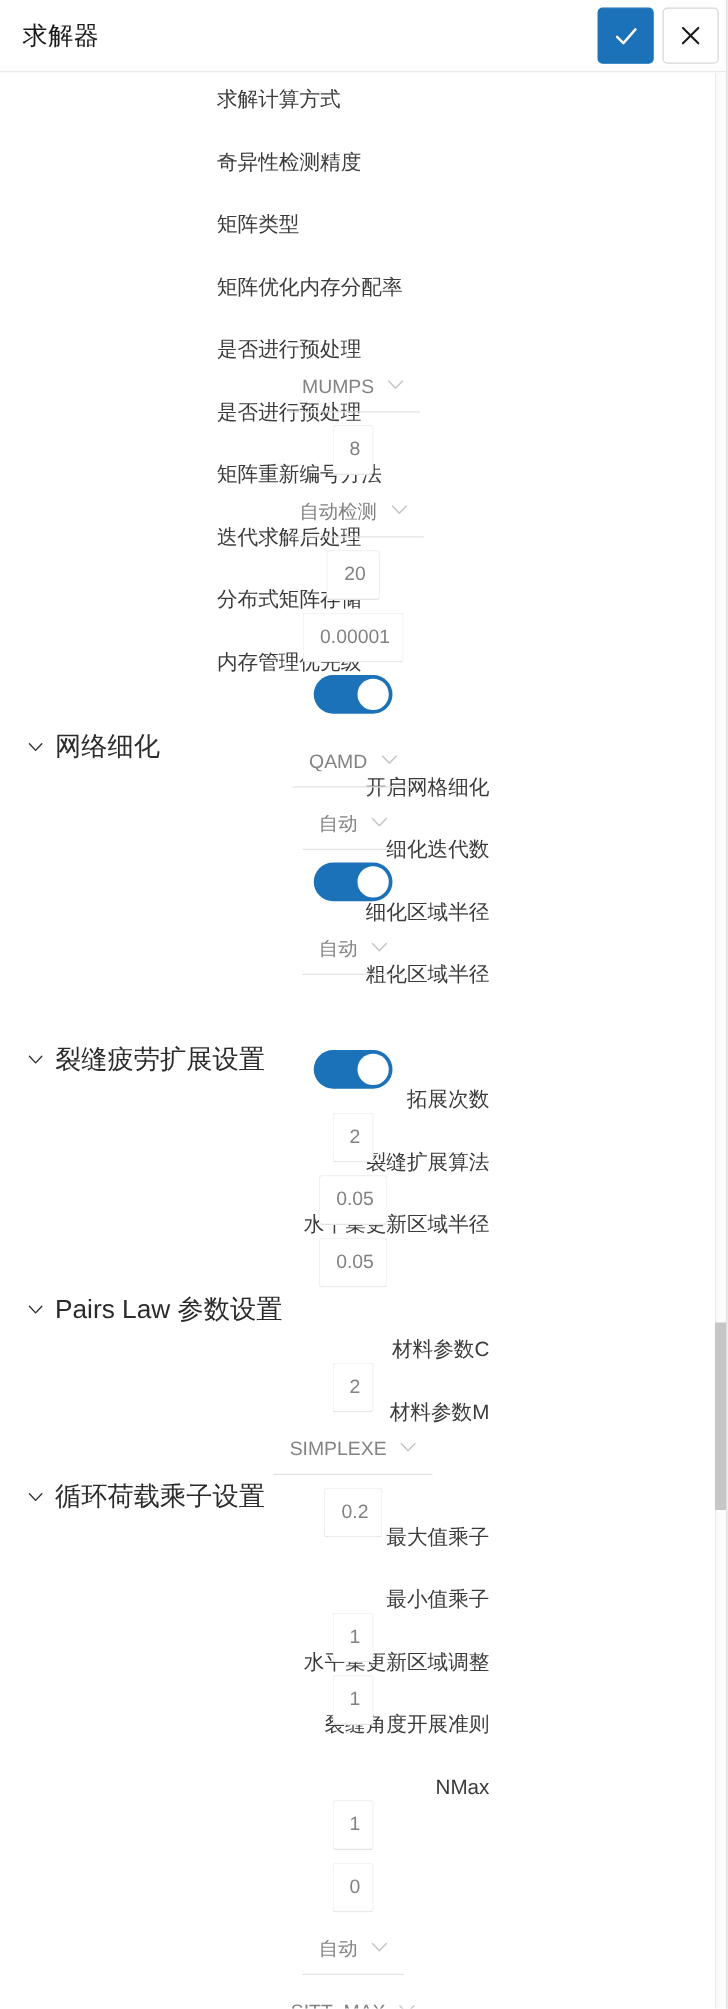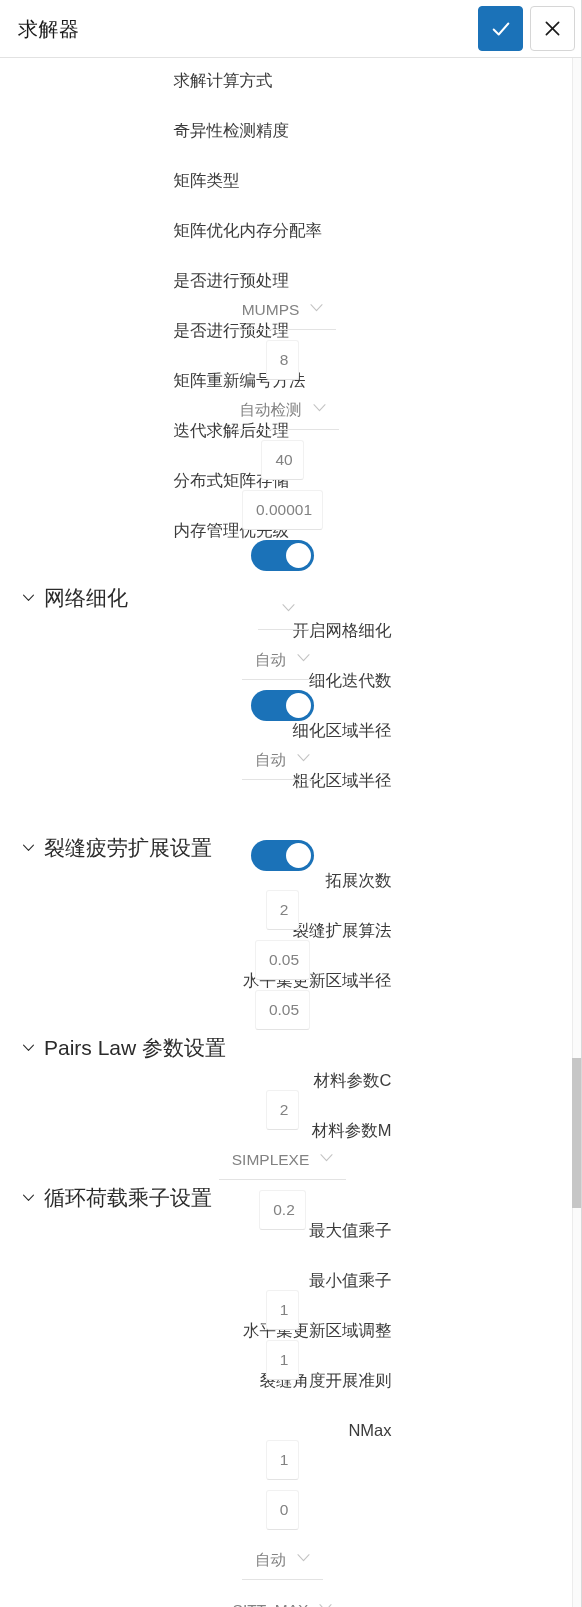--- a/index.html
+++ b/index.html
@@ -277,21 +277,21 @@
               <span class="chevron-down"><svg width="19" height="19" viewBox="0 0 24 24" fill="none" stroke="#c3c3c3" stroke-width="1.4" stroke-linecap="round" stroke-linejoin="round">
                   <polyline points="5,8.5 12,16 19,8.5"></polyline>
                 </svg></span>
             </div>
           </div>
         </div>
         <div class="row">
           <div class="label">矩阵优化内存分配率</div>
           <div class="ctl">
             <div class="field input">
-              <span class="val">40</span>
+              <span class="val">20</span>
             </div>
           </div>
         </div>
         <div class="row">
           <div class="label">是否进行预处理</div>
           <div class="ctl">
             <div class="field input">
               <span class="val">0.00001</span>
             </div>
           </div>
@@ -303,20 +303,21 @@
               <div class="toggle">
                 <div class="knob"></div>
               </div>
             </div>
           </div>
         </div>
         <div class="row">
           <div class="label">矩阵重新编号方法</div>
           <div class="ctl">
             <div class="field select">
+              <span class="val">QAMD</span>
               <span class="chevron-down"><svg width="19" height="19" viewBox="0 0 24 24" fill="none" stroke="#c3c3c3" stroke-width="1.4" stroke-linecap="round" stroke-linejoin="round">
                   <polyline points="5,8.5 12,16 19,8.5"></polyline>
                 </svg></span>
             </div>
           </div>
         </div>
         <div class="row">
           <div class="label">迭代求解后处理</div>
           <div class="ctl">
             <div class="field select">

